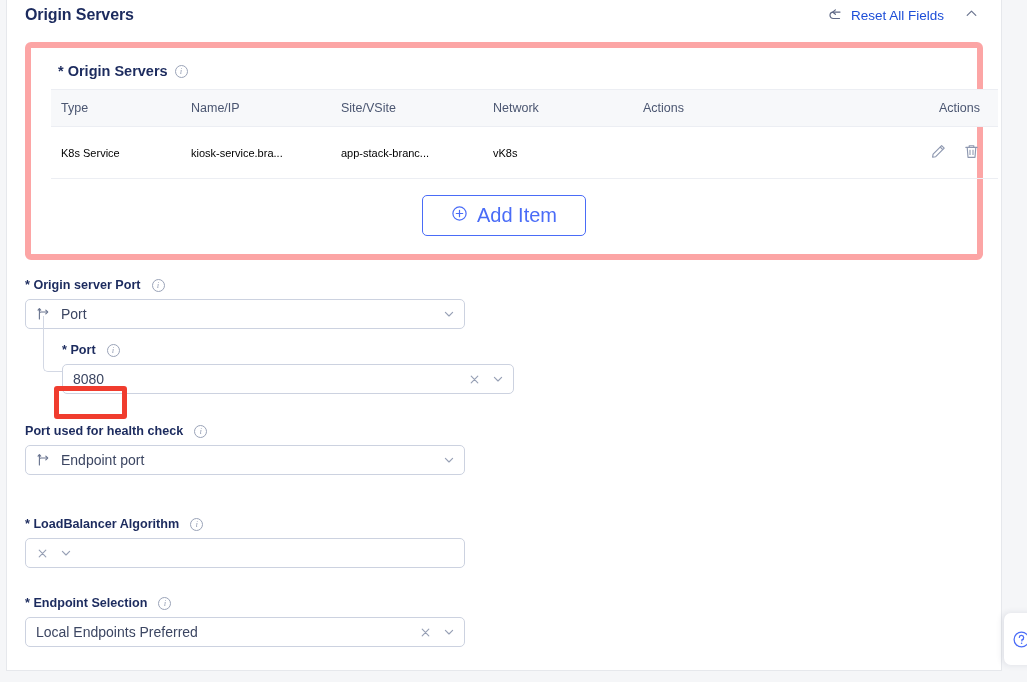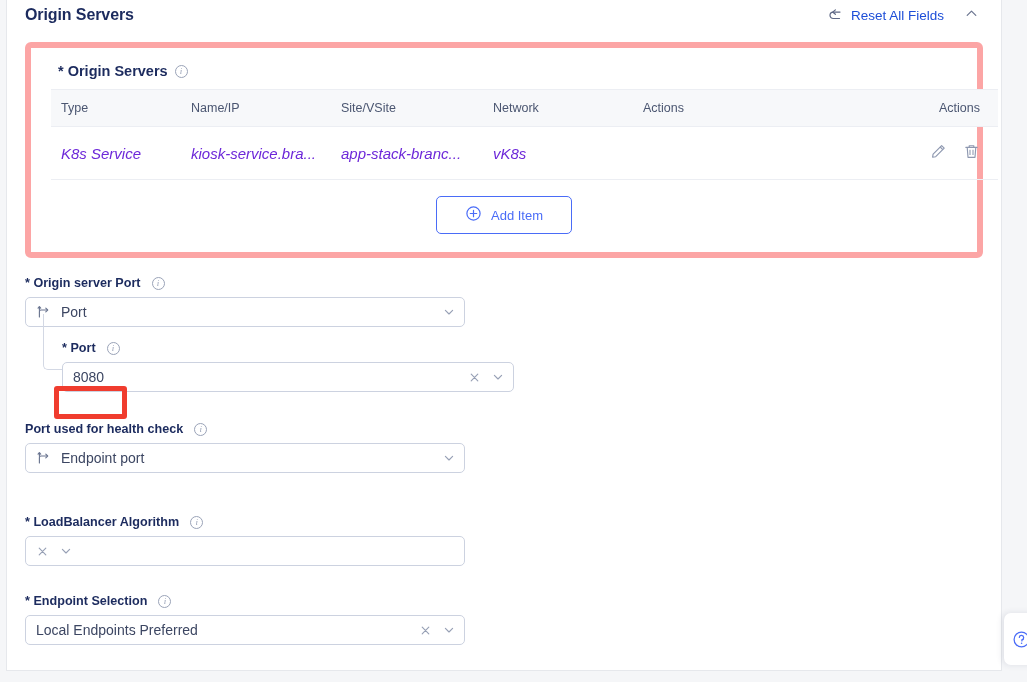--- a/index.html
+++ b/index.html
@@ -116,28 +116,27 @@
     background: #f7f8fa;
     text-align: left;
     font-size: 12.5px;
     font-weight: 400;
     color: #4b5671;
     padding: 11px 0 11px 10px;
     border-top: 1px solid #eceef3;
     border-bottom: 1px solid #eceef3;
   }
   table.origin-table tbody td {
-    font-size: 15px;
-    color: #6d28d9;
+    font-size: 11px;
+    color: #000000;
     padding: 16px 0 16px 10px;
     border-bottom: 1px solid #eceef3;
     overflow: hidden;
     text-overflow: ellipsis;
     white-space: nowrap;
-    font-style: italic;
   }
   .col-type   { width: 130px; }
   .col-name   { width: 150px; }
   .col-site   { width: 152px; }
   .col-net    { width: 150px; }
   .col-labels { width: 255px; }
   .col-act    { width: 110px; text-align: right !important; padding-right: 18px !important; }
   td.col-act  { text-align: right; padding-right: 18px; }
   .act-icons {
     display: inline-flex;
@@ -154,21 +153,21 @@
     padding: 16px 0 18px 0;
   }
   .add-item-btn {
     display: inline-flex;
     align-items: center;
     gap: 9px;
     border: 1px solid #4a6cf7;
     border-radius: 5px;
     color: #4a6cf7;
     background: #fff;
-    font-size: 13px;
+    font-size: 20px;
     padding: 8px 28px;
     cursor: pointer;
     font-family: "Liberation Sans", sans-serif;
   }
 
   
   .form-area { padding: 18px 18px 0 18px; }
   .form-group { margin-bottom: 16px; position: relative; }
   .lbl-row {
     display: flex;

